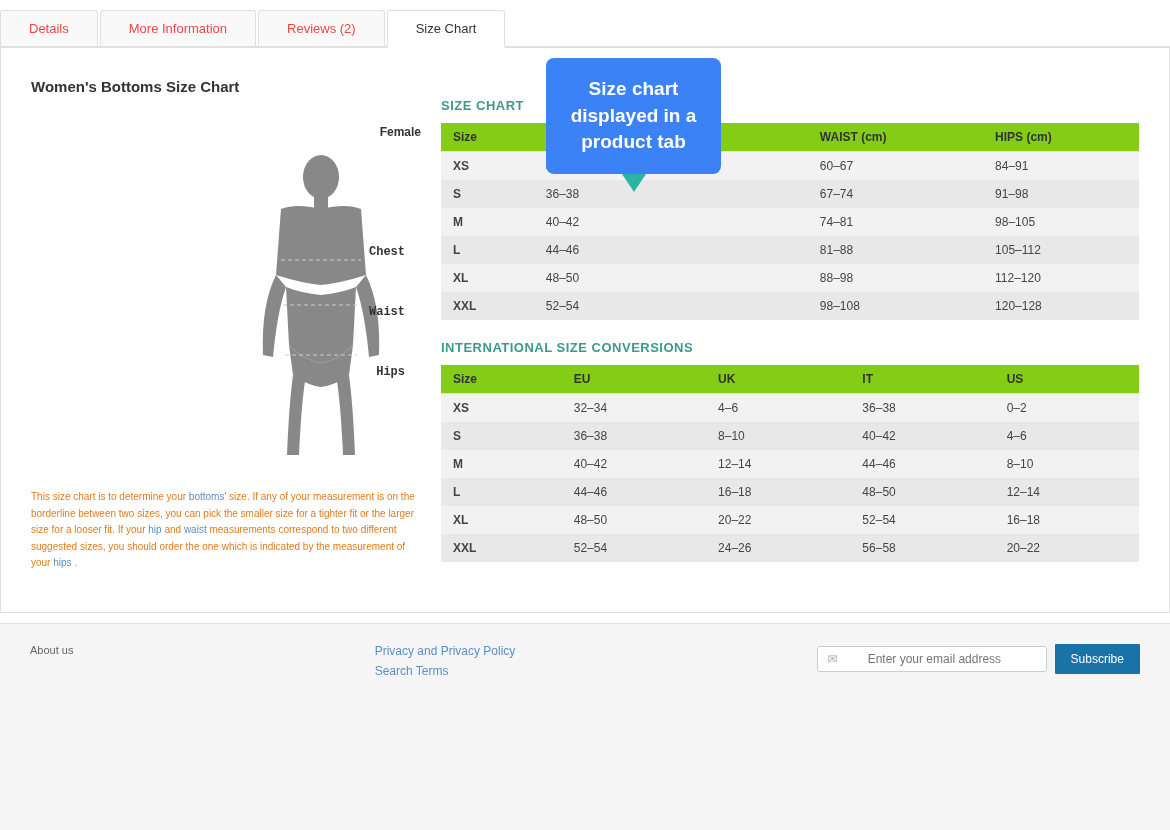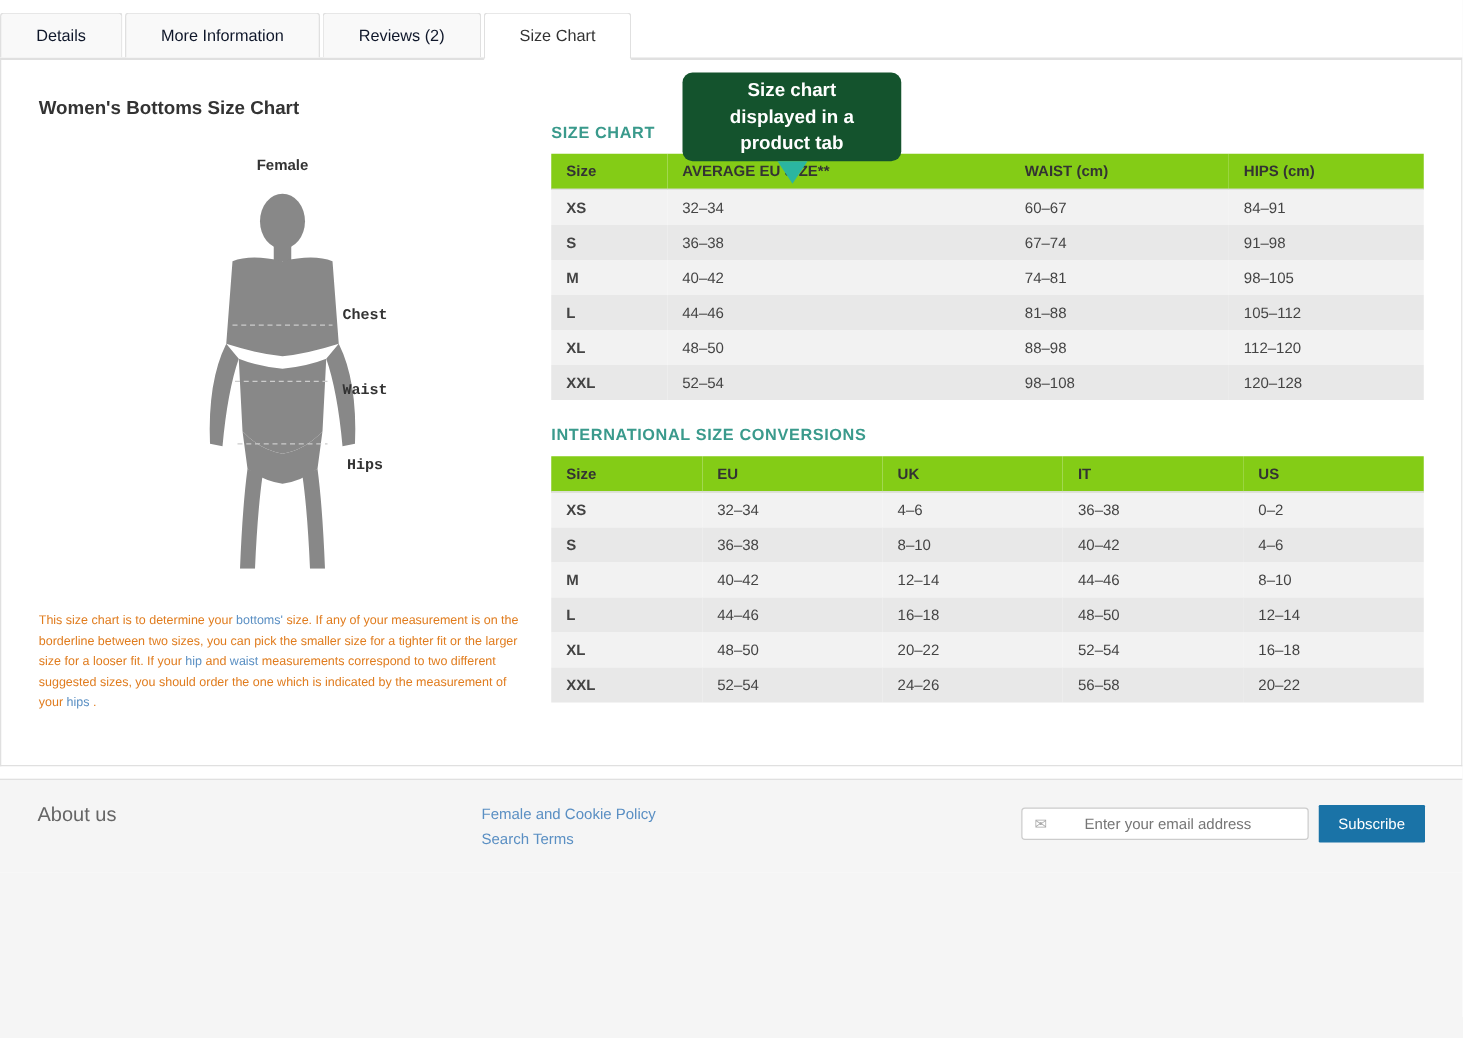--- a/index.html
+++ b/index.html
@@ -8,21 +8,21 @@
     .page-wrapper { max-width: 1170px; margin: 0 auto; background: #fff; }
 
     
     .tabs { display: flex; border-bottom: 2px solid #e0e0e0; background: #fff; padding-top: 10px; }
     .tab {
       padding: 10px 28px;
       cursor: pointer;
       border: 1px solid #e0e0e0;
       border-bottom: none;
       background: #f9f9f9;
-      color: #0f172a;
+      color: #ef4444;
       font-size: 13px;
       margin-right: 2px;
       border-radius: 3px 3px 0 0;
     }
     .tab.active {
       background: #fff;
       color: #333;
       border-color: #e0e0e0;
       border-bottom: 2px solid #fff;
       margin-bottom: -2px;
@@ -36,26 +36,26 @@
       background: #fff;
       padding: 30px 30px 40px 30px;
       position: relative;
     }
 
     
     .tooltip-bubble {
       position: absolute;
       top: 10px;
       left: 545px;
-      background: #14532d;
+      background: #3b82f6;
       color: #fff;
-      font-size: 15px;
+      font-size: 19px;
       font-weight: bold;
       text-align: center;
-      padding: 4px 20px;
+      padding: 18px 20px;
       border-radius: 8px;
       width: 175px;
       line-height: 1.4;
       z-index: 10;
     }
     .tooltip-bubble::before {
       content: '';
       position: absolute;
       bottom: -18px;
       left: 50%;
@@ -65,21 +65,21 @@
       border-color: #2bb5a0 transparent transparent transparent;
     }
 
     
     .content-columns { display: flex; gap: 20px; }
     .left-col { width: 390px; flex-shrink: 0; }
     .right-col { flex: 1; }
 
     
     .chart-title { font-size: 15px; font-weight: bold; color: #333; margin-bottom: 20px; }
-    .figure-area { text-align: center; padding: 10px 0; }
+    .figure-area { text-align: right; padding: 10px 0; }
     .figure-label { font-weight: bold; font-size: 12px; margin-bottom: 6px; }
 
     
     .silhouette-wrap { position: relative; display: inline-block; font-family: Liberation Mono, monospace; }
     .m-label { font-size: 12px; font-weight: bold; color: #333; }
 
     .notice-text { font-size: 10px; color: #666; line-height: 1.65; margin-top: 20px; }
     .notice-text .highlight-orange { color: #e07c1e; }
     .notice-text .highlight-blue { color: #5a8fc3; }
 
@@ -103,21 +103,21 @@
     
     .footer {
       background: #f5f5f5;
       border-top: 1px solid #e0e0e0;
       padding: 20px 30px;
       display: flex;
       align-items: flex-start;
       justify-content: space-between;
       margin-top: 10px;
     }
-    .footer-left { font-size: 16px; color: #666; }
+    .footer-left { font-size: 11px; color: #666; }
     .footer-center { display: flex; flex-direction: column; gap: 6px; }
     .footer-center a { font-size: 12px; color: #5a8fc3; text-decoration: none; }
     .footer-right { display: flex; align-items: center; gap: 8px; }
     .email-input-wrap {
       display: flex;
       align-items: center;
       border: 1px solid #ccc;
       background: #fff;
       border-radius: 3px;
       padding: 5px 10px;
@@ -317,21 +317,21 @@
             </tbody>
         </table>
 
       </div>
     </div>
   </div>
 
   <div class="footer">
     <div class="footer-left">About us</div>
     <div class="footer-center">
-      <a href="#">Female and Cookie Policy</a>
+      <a href="#">Privacy and Privacy Policy</a>
       <a href="#">Search Terms</a>
     </div>
     <div class="footer-right">
       <div class="email-input-wrap">
         <span class="email-icon">✉</span>
         <input class="email-input" type="email" placeholder="Enter your email address" style="">
       </div>
       <button class="subscribe-btn">Subscribe</button>
     </div>
   </div>

